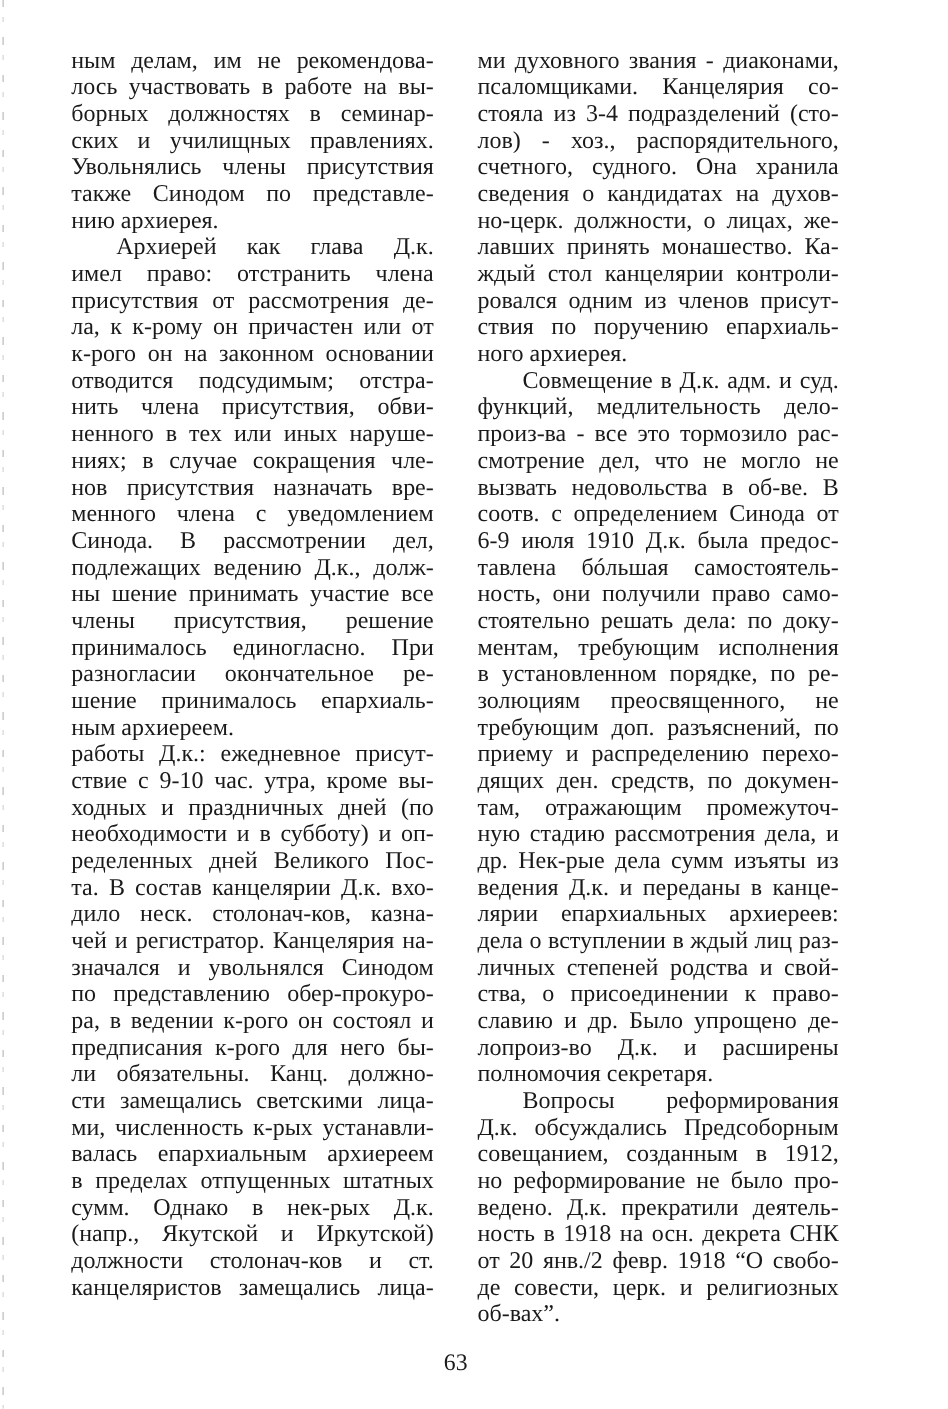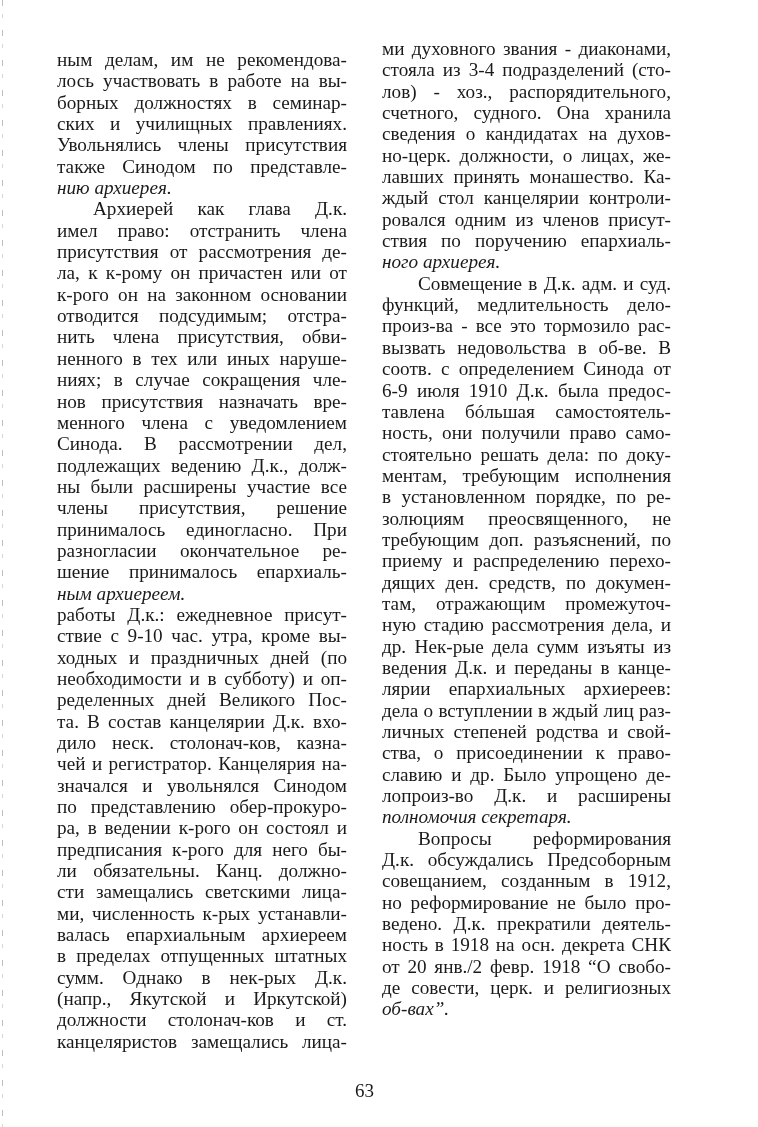--- a/index.html
+++ b/index.html
@@ -23,32 +23,31 @@
       height: 1127px;
       background: repeating-linear-gradient(to bottom, #bdbdbd 0 6px, transparent 6px 14px, #d6d6d6 14px 18px, transparent 18px 30px);
     }
     .column {
       position: absolute;
       top: 38px;
       width: 290px;
       font-size: 19.2px;
       line-height: 21.35px;
     }
-    .col-left { left: 57px; margin-top: 11px; }
+    .col-left { left: 57px; }
     .col-right { left: 382px; width: 289px; }
     .line {
       display: block;
       white-space: nowrap;
       text-align: justify;
       text-align-last: justify;
       height: 21.35px;
     }
     .line.last {
       text-align-last: left;
-      font-style: italic;
     }
     .line.indent {
       padding-left: 36px;
     }
     .page-number {
       position: absolute;
       left: 355px;
       top: 1080px;
       font-size: 19px;
     }
@@ -72,21 +71,21 @@
     <span class="line">ла, к к-рому он причастен или от</span>
     <span class="line">к-рого он на законном основании</span>
     <span class="line">отводится подсудимым; отстра-</span>
     <span class="line">нить члена присутствия, обви-</span>
     <span class="line">ненного в тех или иных наруше-</span>
     <span class="line">ниях; в случае сокращения чле-</span>
     <span class="line">нов присутствия назначать вре-</span>
     <span class="line">менного члена с уведомлением</span>
     <span class="line">Синода. В рассмотрении дел,</span>
     <span class="line">подлежащих ведению Д.к., долж-</span>
-    <span class="line">ны были расширены участие все</span>
+    <span class="line">ны шение принимать участие все</span>
     <span class="line">члены присутствия, решение</span>
     <span class="line">принималось единогласно. При</span>
     <span class="line">разногласии окончательное ре-</span>
     <span class="line">шение принималось епархиаль-</span>
     <span class="line last">ным архиереем.</span>
     <span class="line">работы Д.к.: ежедневное присут-</span>
     <span class="line">ствие с 9-10 час. утра, кроме вы-</span>
     <span class="line">ходных и праздничных дней (по</span>
     <span class="line">необходимости и в субботу) и оп-</span>
     <span class="line">ределенных дней Великого Пос-</span>
@@ -102,33 +101,35 @@
     <span class="line">ми, численность к-рых устанавли-</span>
     <span class="line">валась епархиальным архиереем</span>
     <span class="line">в пределах отпущенных штатных</span>
     <span class="line">сумм. Однако в нек-рых Д.к.</span>
     <span class="line">(напр., Якутской и Иркутской)</span>
     <span class="line">должности столонач-ков и ст.</span>
     <span class="line">канцеляристов замещались лица-</span>
   </div>
 <div class="column col-right" id="col-1">
     <span class="line">ми духовного звания - диаконами,</span>
+    <span class="line">псаломщиками. Канцелярия со-</span>
     <span class="line">стояла из 3-4 подразделений (сто-</span>
     <span class="line">лов) - хоз., распорядительного,</span>
     <span class="line">счетного, судного. Она хранила</span>
     <span class="line">сведения о кандидатах на духов-</span>
     <span class="line">но-церк. должности, о лицах, же-</span>
     <span class="line">лавших принять монашество. Ка-</span>
     <span class="line">ждый стол канцелярии контроли-</span>
     <span class="line">ровался одним из членов присут-</span>
     <span class="line">ствия по поручению епархиаль-</span>
     <span class="line last">ного архиерея.</span>
     <span class="line indent">Совмещение в Д.к. адм. и суд.</span>
     <span class="line">функций, медлительность дело-</span>
     <span class="line">произ-ва - все это тормозило рас-</span>
+    <span class="line">смотрение дел, что не могло не</span>
     <span class="line">вызвать недовольства в об-ве. В</span>
     <span class="line">соотв. с определением Синода от</span>
     <span class="line">6-9 июля 1910 Д.к. была предос-</span>
     <span class="line">тавлена бóльшая самостоятель-</span>
     <span class="line">ность, они получили право само-</span>
     <span class="line">стоятельно решать дела: по доку-</span>
     <span class="line">ментам, требующим исполнения</span>
     <span class="line">в установленном порядке, по ре-</span>
     <span class="line">золюциям преосвященного, не</span>
     <span class="line">требующим доп. разъяснений, по</span>

